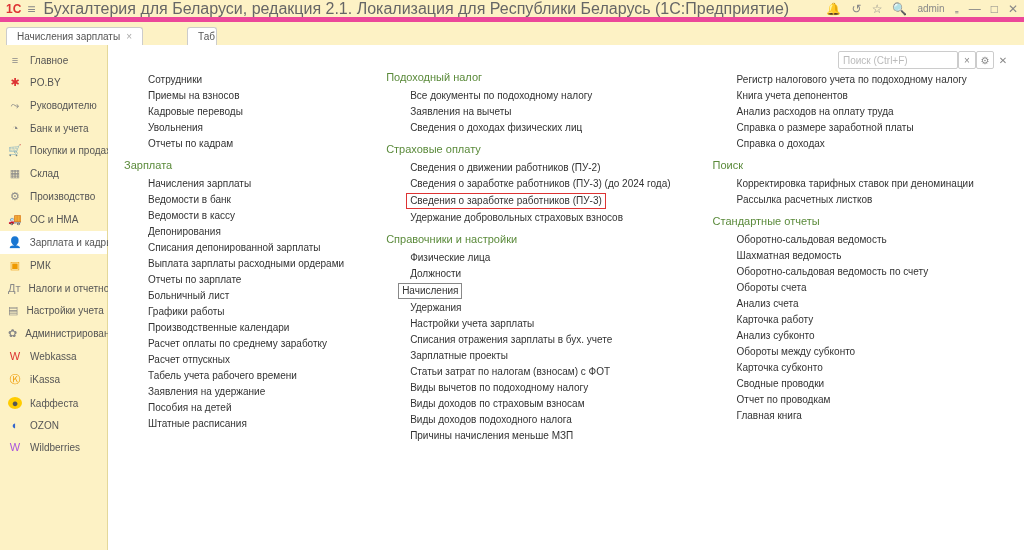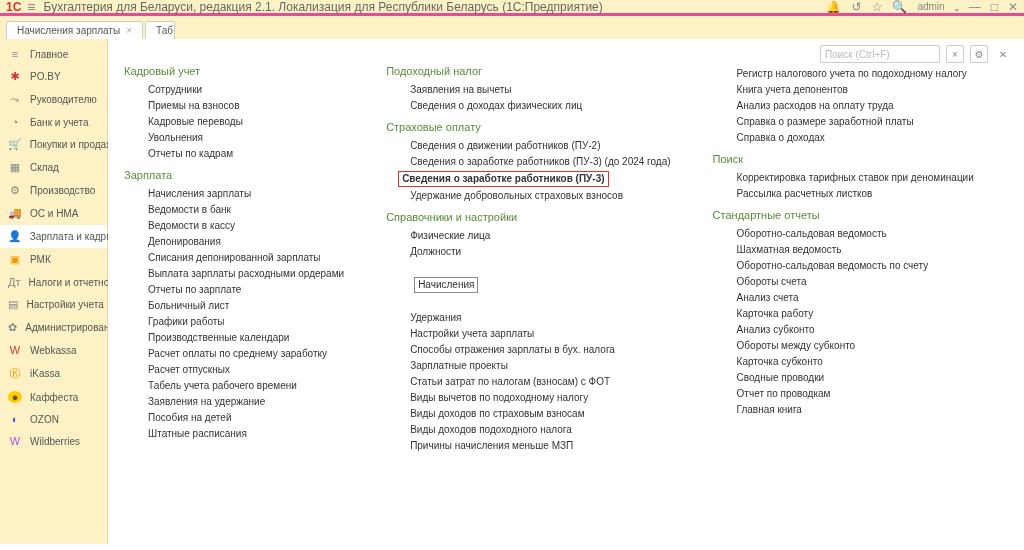--- a/index.html
+++ b/index.html
@@ -1,33 +1,33 @@
 <!DOCTYPE html>
 <html><head>
 <meta charset="utf-8">
 <style>
   * { box-sizing: border-box; margin: 0; padding: 0; font-family: Arial, sans-serif; }
   body { font-size: 11px; background: #fff; color: #333; width: 1024px; height: 550px; overflow: hidden; }
-  .titlebar { background: #fdf2c5; height: 16px; display: flex; align-items: center; padding: 0 6px; border-bottom: 3px solid #ec4899; }
+  .titlebar { background: #fdf2c5; height: 22px; display: flex; align-items: center; padding: 0 6px; border-bottom: 5px solid #ec4899; }
   .titlebar .logo { color: #d33; font-weight: bold; font-size: 12px; margin-right: 6px; }
   .titlebar .burger { color: #888; font-size: 14px; margin-right: 8px; cursor: pointer; }
-  .titlebar .title { color: #666; font-size: 12px; flex: 1; white-space: nowrap; overflow: hidden; text-overflow: ellipsis; }
+  .titlebar .title { color: #666; font-size: 16px; flex: 1; white-space: nowrap; overflow: hidden; text-overflow: ellipsis; }
   .titlebar .right { display: flex; gap: 10px; align-items: center; color: #888; }
   .titlebar .right span { font-size: 12px; cursor: pointer; }
   .tabstrip { height: 23px; background: #fdf2c5; display: flex; align-items: flex-end; padding-left: 6px; }
   .tab { background: #fff; border: 1px solid #ccc; border-bottom: none; padding: 3px 10px; font-size: 10px; border-radius: 3px 3px 0 0; margin-right: 2px; display: flex; align-items: center; gap: 6px; color: #555; cursor: pointer; }
   .tab .x { color: #aaa; cursor: pointer; }
-  .tab.cut { width: 30px; overflow: hidden; }
+  .tab.cut { width: 30px; overflow: hidden; margin-left: 42px; }
   .main { display: flex; height: calc(100% - 45px); }
   .sidebar { width: 108px; background: #fdf2c5; border-right: 1px solid #e4d89a; padding-top: 4px; }
   .sb-item { display: flex; align-items: center; padding: 5px 8px; gap: 8px; color: #555; font-size: 10px; cursor: pointer; white-space: nowrap; }
   .sb-item.active { background: #fff; }
   .sb-item .ico { width: 14px; text-align: center; font-size: 11px; }
   .content { flex: 1; background: #fff; position: relative; padding: 12px 16px; overflow: hidden; }
-  .content-top { position: absolute; top: 6px; right: 12px; display: flex; gap: 6px; align-items: center; }
+  .content-top { position: absolute; top: 6px; right: 12px; display: flex; align-items: center; }
   .search-box { width: 120px; height: 18px; border: 1px solid #ccc; border-radius: 2px; padding: 0 4px; font-size: 10px; color: #bbb; display: flex; align-items: center; }
   .btn-sm { border: 1px solid #ccc; width: 18px; height: 18px; display: flex; align-items: center; justify-content: center; font-size: 10px; color: #888; border-radius: 2px; cursor: pointer; }
   .cols { display: flex; gap: 42px; margin-top: 14px; }
   .col { }
   h3 { color: #5a8a3a; font-size: 11px; font-weight: normal; margin: 8px 0 6px 0; cursor: pointer; }
   h3:first-child { margin-top: 0; }
   .lnk { display: block; color: #333; font-size: 10px; margin: 2px 0 2px 24px; cursor: pointer; line-height: 1.4; white-space: nowrap; }
   .lnk.boxed-red { border: 1px solid #d33; padding: 0 3px; display: inline-block; }
   .lnk.boxed { border: 1px solid #888; padding: 0 3px; display: inline-block; }
   .ic-red{color:#d33}.ic-blue{color:#36c}.ic-gray{color:#888}.ic-orange{color:#e90}.ic-purple{color:#a5d}.ic-yellow{background:#fc0;border-radius:50%;width:12px;height:12px;display:inline-block}
@@ -141,21 +141,20 @@
     <div class="content-top">
       <div class="search-box">
           <span>Поиск (Ctrl+F)</span>
         </div>
       <div class="btn-sm">×</div>
       <div class="btn-sm">⚙</div>
       <div class="btn-sm" style="border:none">✕</div>
     </div>
     <div class="cols" id="cols">
         <div class="col">
-          <h3>Кадровый учет</h3>
           <a class="lnk">Сотрудники</a>
           <a class="lnk">Приемы на взносов</a>
           <a class="lnk">Кадровые переводы</a>
           <a class="lnk">Увольнения</a>
           <a class="lnk">Отчеты по кадрам</a>
           <h3>Зарплата</h3>
           <a class="lnk">Начисления зарплаты</a>
           <a class="lnk">Ведомости в банк</a>
           <a class="lnk">Ведомости в кассу</a>
           <a class="lnk">Депонирования</a>
@@ -167,34 +166,35 @@
           <a class="lnk">Производственные календари</a>
           <a class="lnk">Расчет оплаты по среднему заработку</a>
           <a class="lnk">Расчет отпускных</a>
           <a class="lnk">Табель учета рабочего времени</a>
           <a class="lnk">Заявления на удержание</a>
           <a class="lnk">Пособия на детей</a>
           <a class="lnk">Штатные расписания</a>
         </div>
         <div class="col">
           <h3>Подоходный налог</h3>
+          <a class="lnk">Все документы по подоходному налогу</a>
           <a class="lnk">Заявления на вычеты</a>
           <a class="lnk">Сведения о доходах физических лиц</a>
           <h3>Страховые оплату</h3>
           <a class="lnk">Сведения о движении работников (ПУ-2)</a>
           <a class="lnk">Сведения о заработке работников (ПУ-3) (до 2024 года)</a>
-          <div style="margin: 2px 0px 2px 12px; font-weight: bold;"><a class="lnk boxed-red" style="margin: 0px;">Сведения о заработке работников (ПУ-3)</a></div>
+          <div style="margin: 2px 0px 2px 20px;"><a class="lnk boxed-red" style="margin: 0px;">Сведения о заработке работников (ПУ-3)</a></div>
           <a class="lnk">Удержание добровольных страховых взносов</a>
           <h3>Справочники и настройки</h3>
           <a class="lnk">Физические лица</a>
           <a class="lnk">Должности</a>
-          <div style="margin: 2px 0px 2px 12px;"><a class="lnk boxed" style="margin: 16px; text-align: center;">Начисления</a></div>
+          <div style="margin: 2px 0px 2px 12px;"><a class="lnk boxed" style="margin: 0px; text-align: center;">Начисления</a></div>
           <a class="lnk">Удержания</a>
           <a class="lnk">Настройки учета зарплаты</a>
-          <a class="lnk">Способы отражения зарплаты в бух. налога</a>
+          <a class="lnk">Списания отражения зарплаты в бух. учете</a>
           <a class="lnk">Зарплатные проекты</a>
           <a class="lnk">Статьи затрат по налогам (взносам) с ФОТ</a>
           <a class="lnk">Виды вычетов по подоходному налогу</a>
           <a class="lnk">Виды доходов по страховым взносам</a>
           <a class="lnk">Виды доходов подоходного налога</a>
           <a class="lnk">Причины начисления меньше МЗП</a>
         </div>
         <div class="col">
           <a class="lnk">Регистр налогового учета по подоходному налогу</a>
           <a class="lnk">Книга учета депонентов</a>

